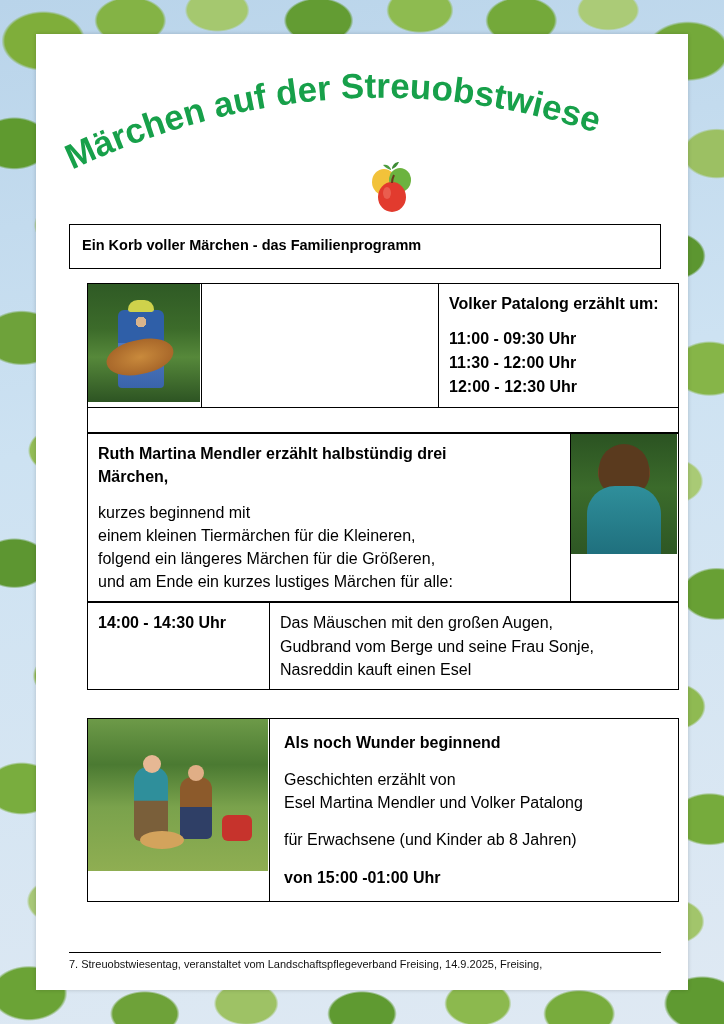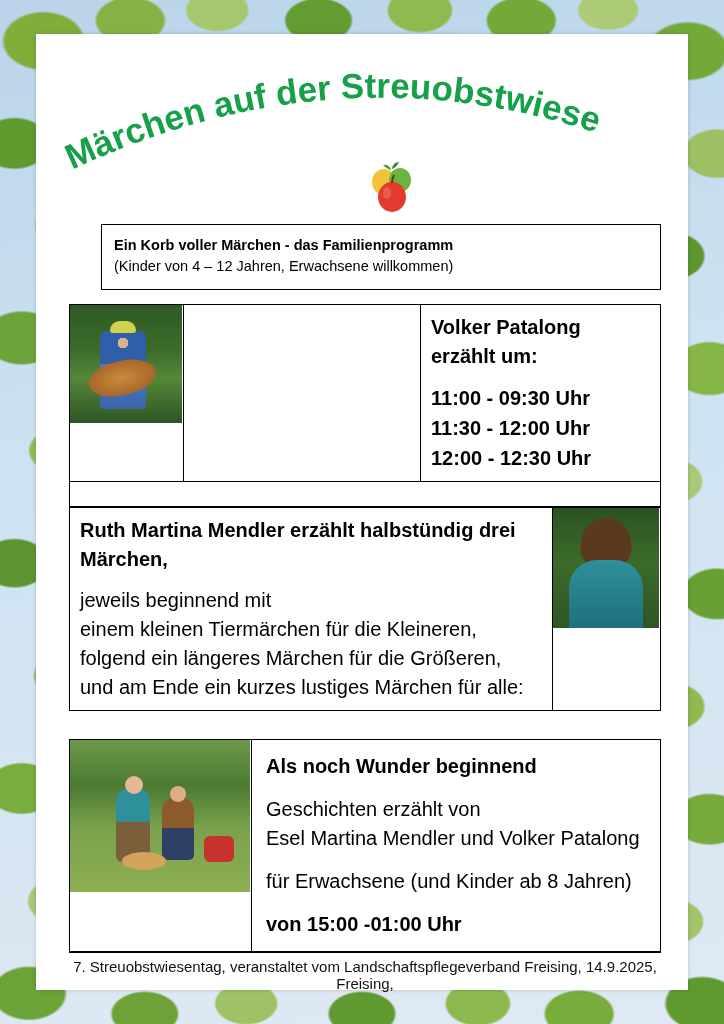--- a/index.html
+++ b/index.html
@@ -103,33 +103,33 @@
 
   .box {
     border: 1px solid #000;
     box-sizing: border-box;
   }
 
   .intro {
     padding: 10px 12px 12px 12px;
     line-height: 1.45;
     font-size: 14.5px;
-    margin-left: 32px;
   }
   .intro .l1 { font-weight: bold; }
   .spacer-14 { height: 14px; }
   .spacer-28 { height: 28px; }
 
   
   .tbl {
     border: 1px solid #000;
     border-collapse: collapse;
     width: 100%;
     box-sizing: border-box;
-    font-size: 20px;
+    font-size: 16px;
+    margin-left: 18px;
   }
   .tbl td {
     border: 1px solid #000;
     vertical-align: top;
     padding: 0;
   }
 
   .cell-pad { padding: 8px 10px; line-height: 1.45; }
 
   .bold { font-weight: bold; }
@@ -219,22 +219,22 @@
   .ph-duo .drum {
     position:absolute; left:52px; top:112px; width:44px; height:18px;
     background:#d3a35c; border-radius:50%;
   }
 
   .footer {
     position: absolute;
     left: 33px;
     top: 924px;
     width: 592px;
-    text-align: center;
-    font-size: 15px;
+    text-align: left;
+    font-size: 11px;
     color: #111;
   }
   .footer-rule {
     position: absolute;
     left: 33px;
     top: 918px;
     width: 592px;
     height: 0;
     border-top: 1px solid #000;
   }
@@ -268,21 +268,20 @@
       <ellipse cx="30" cy="37" rx="14" ry="15" fill="#e23b2e"></ellipse>
       <ellipse cx="25" cy="33" rx="4" ry="6" fill="#f07a6a" opacity="0.55"></ellipse>
       <path d="M30 23 C30 19 31 17 32 15" stroke="#6b3a1c" stroke-width="2" fill="none"></path>
     </svg>
   </div>
 
   <div class="content">
 
     <div class="box intro">
       <div class="l1">Ein Korb voller Märchen  -  das Familienprogramm</div>
-      <div>(Kinder von 4 – 12 Jahren, Erwachsene willkommen)</div>
     </div>
 
     <div class="spacer-14"></div>
 
     <table class="tbl">
       <tbody>
           <tr>
         <td style="width:113px;">
           <div class="ph ph-guitar">
             <div class="hat"></div>
@@ -308,37 +307,49 @@
       </table>
 
     <table class="tbl" style="border-top:none;border-radius:28px;">
       <tbody>
           <tr>
         <td style="width:482px;">
           <div class="cell-pad">
             <div class="bold">Ruth Martina Mendler erzählt halbstündig drei</div>
             <div class="bold">Märchen,</div>
             <div style="height:12px;"></div>
-            <div>jeweils beginnend mit</div>
+            <div>kurzes beginnend mit</div>
             <div>einem kleinen Tiermärchen für die Kleineren,</div>
             <div>folgend ein längeres Märchen für die Größeren,</div>
             <div>und am Ende ein kurzes lustiges Märchen für alle:</div>
           </div>
         </td>
         <td>
           <div class="ph ph-portrait">
             <div class="hair"></div>
           </div>
         </td>
       </tr>
     </tbody>
       </table>
 
     <table class="tbl" style="border-top:none;">
       <tbody>
+      <tr>
+        <td>
+          <div class="cell-pad bold">14:00 - 14:30 Uhr</div>
+        </td>
+        <td>
+          <div class="cell-pad">
+            <div>Das Mäuschen mit den großen Augen,</div>
+            <div>Gudbrand vom Berge und seine Frau Sonje,</div>
+            <div>Nasreddin kauft einen Esel</div>
+          </div>
+        </td>
+      </tr>
     </tbody>
       </table>
 
     <div class="spacer-28"></div>
 
     <table class="tbl">
       <tbody>
           <tr>
         <td style="width:181px;">
           <div class="ph ph-duo">

